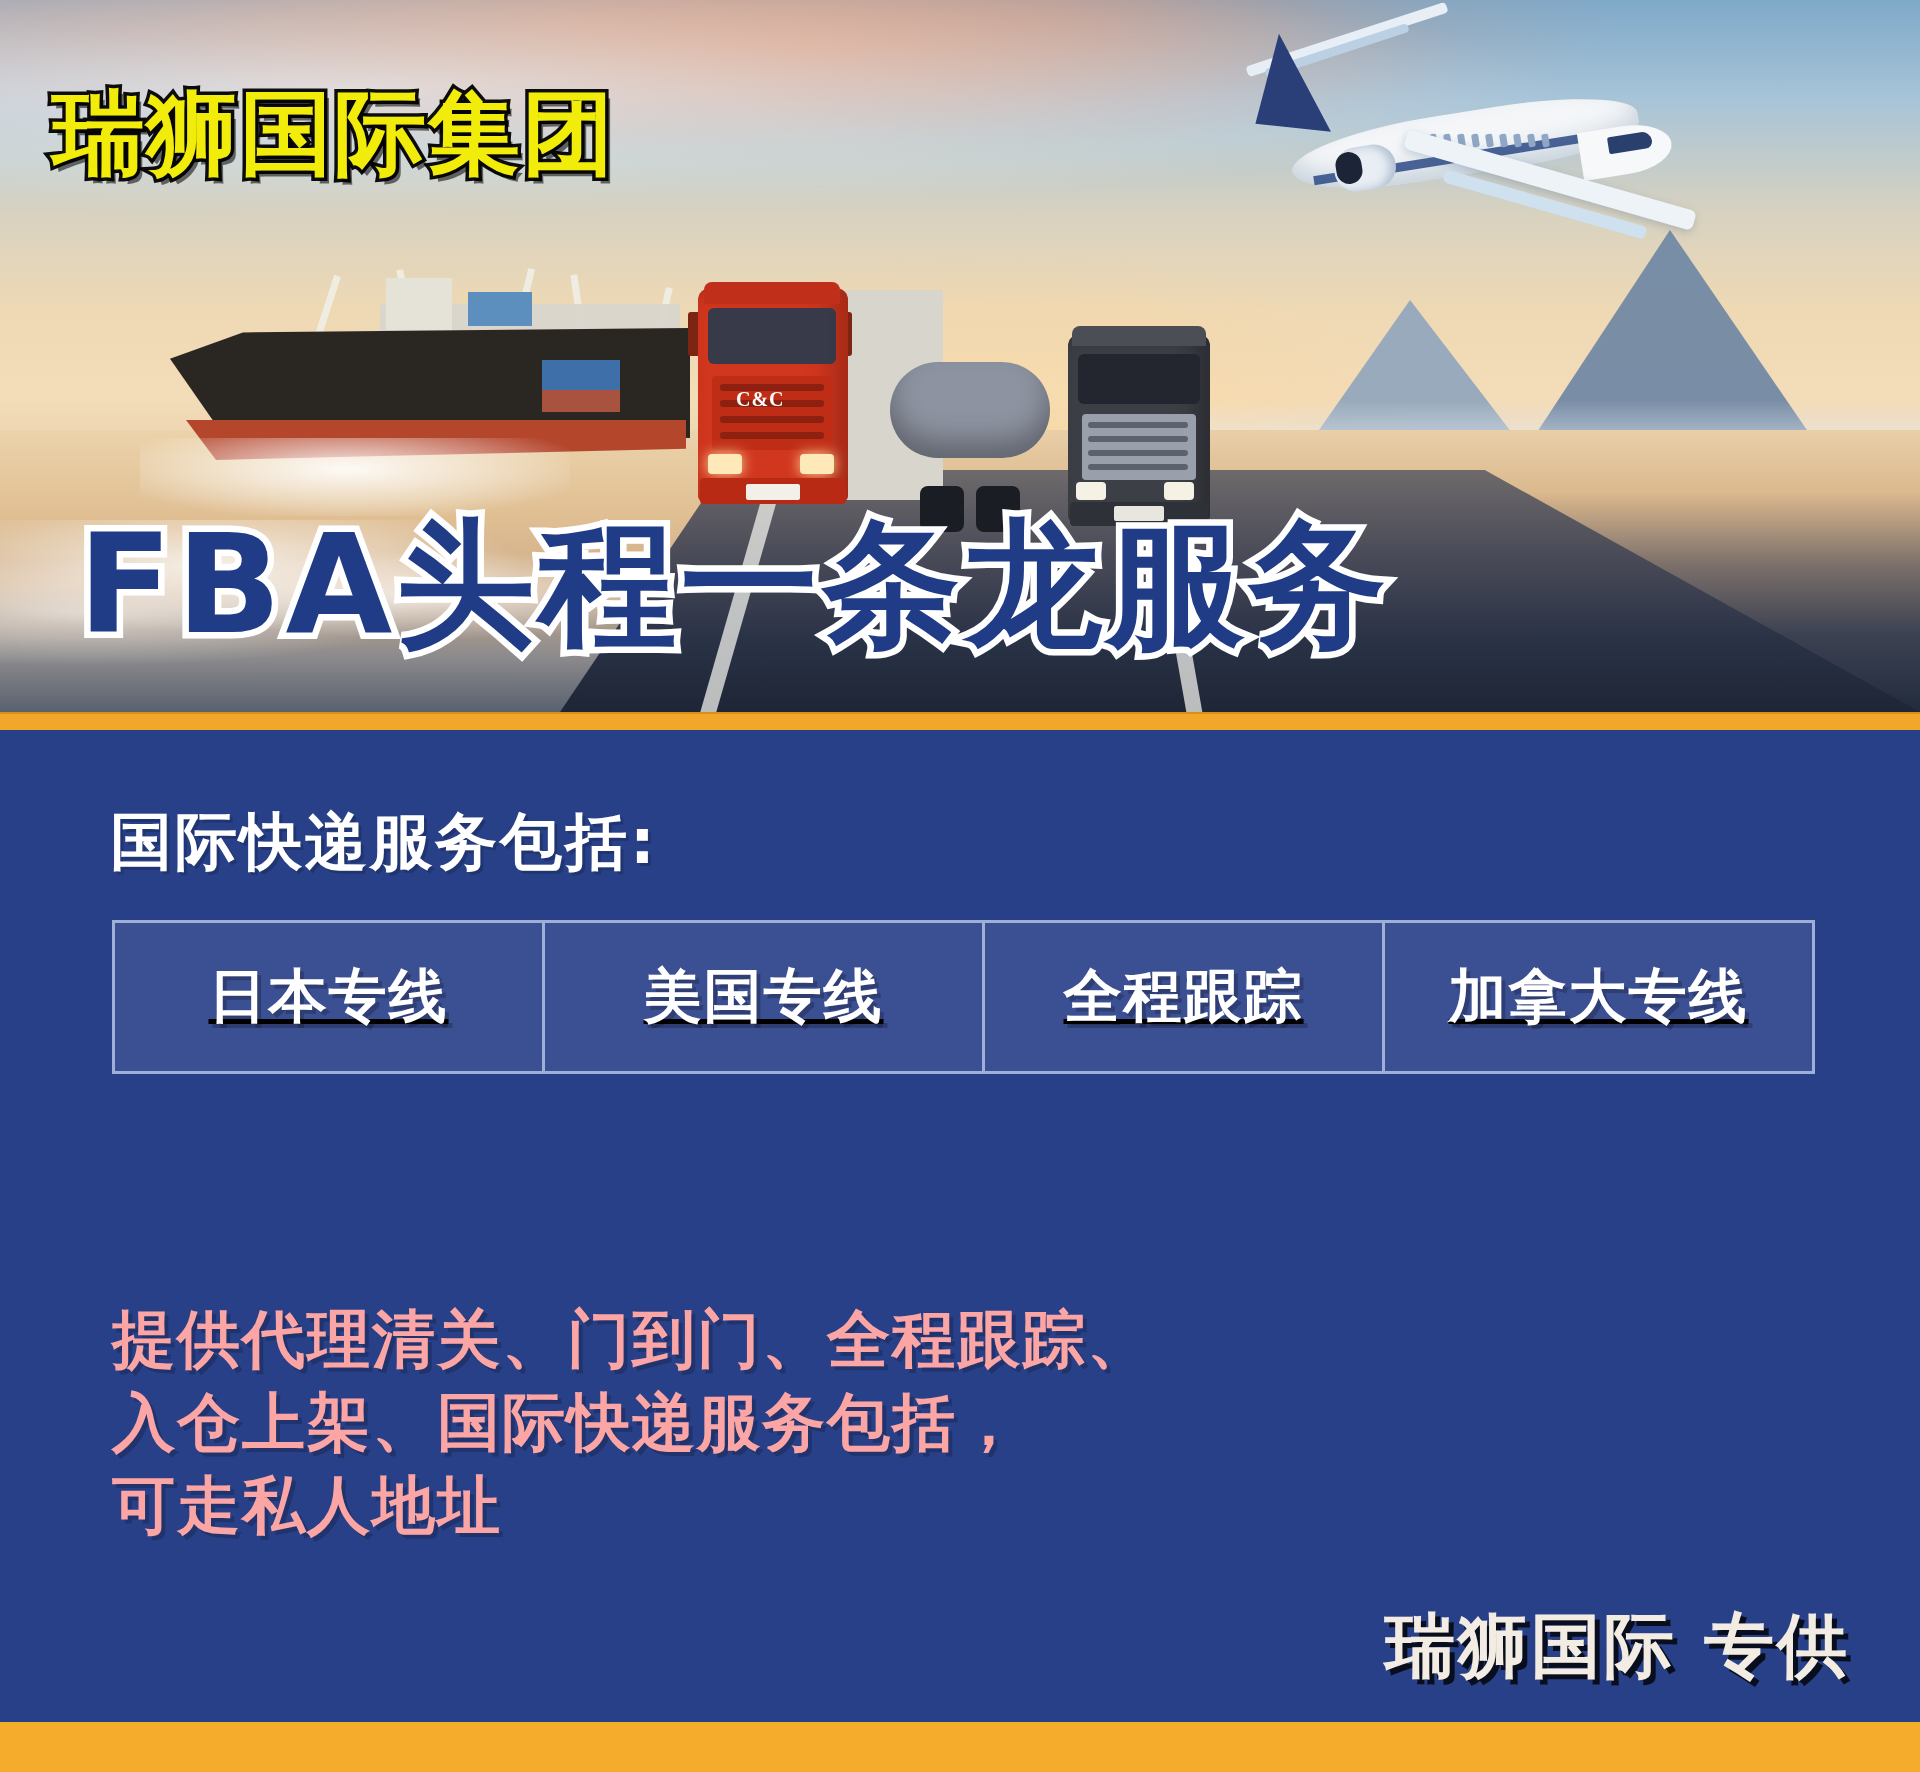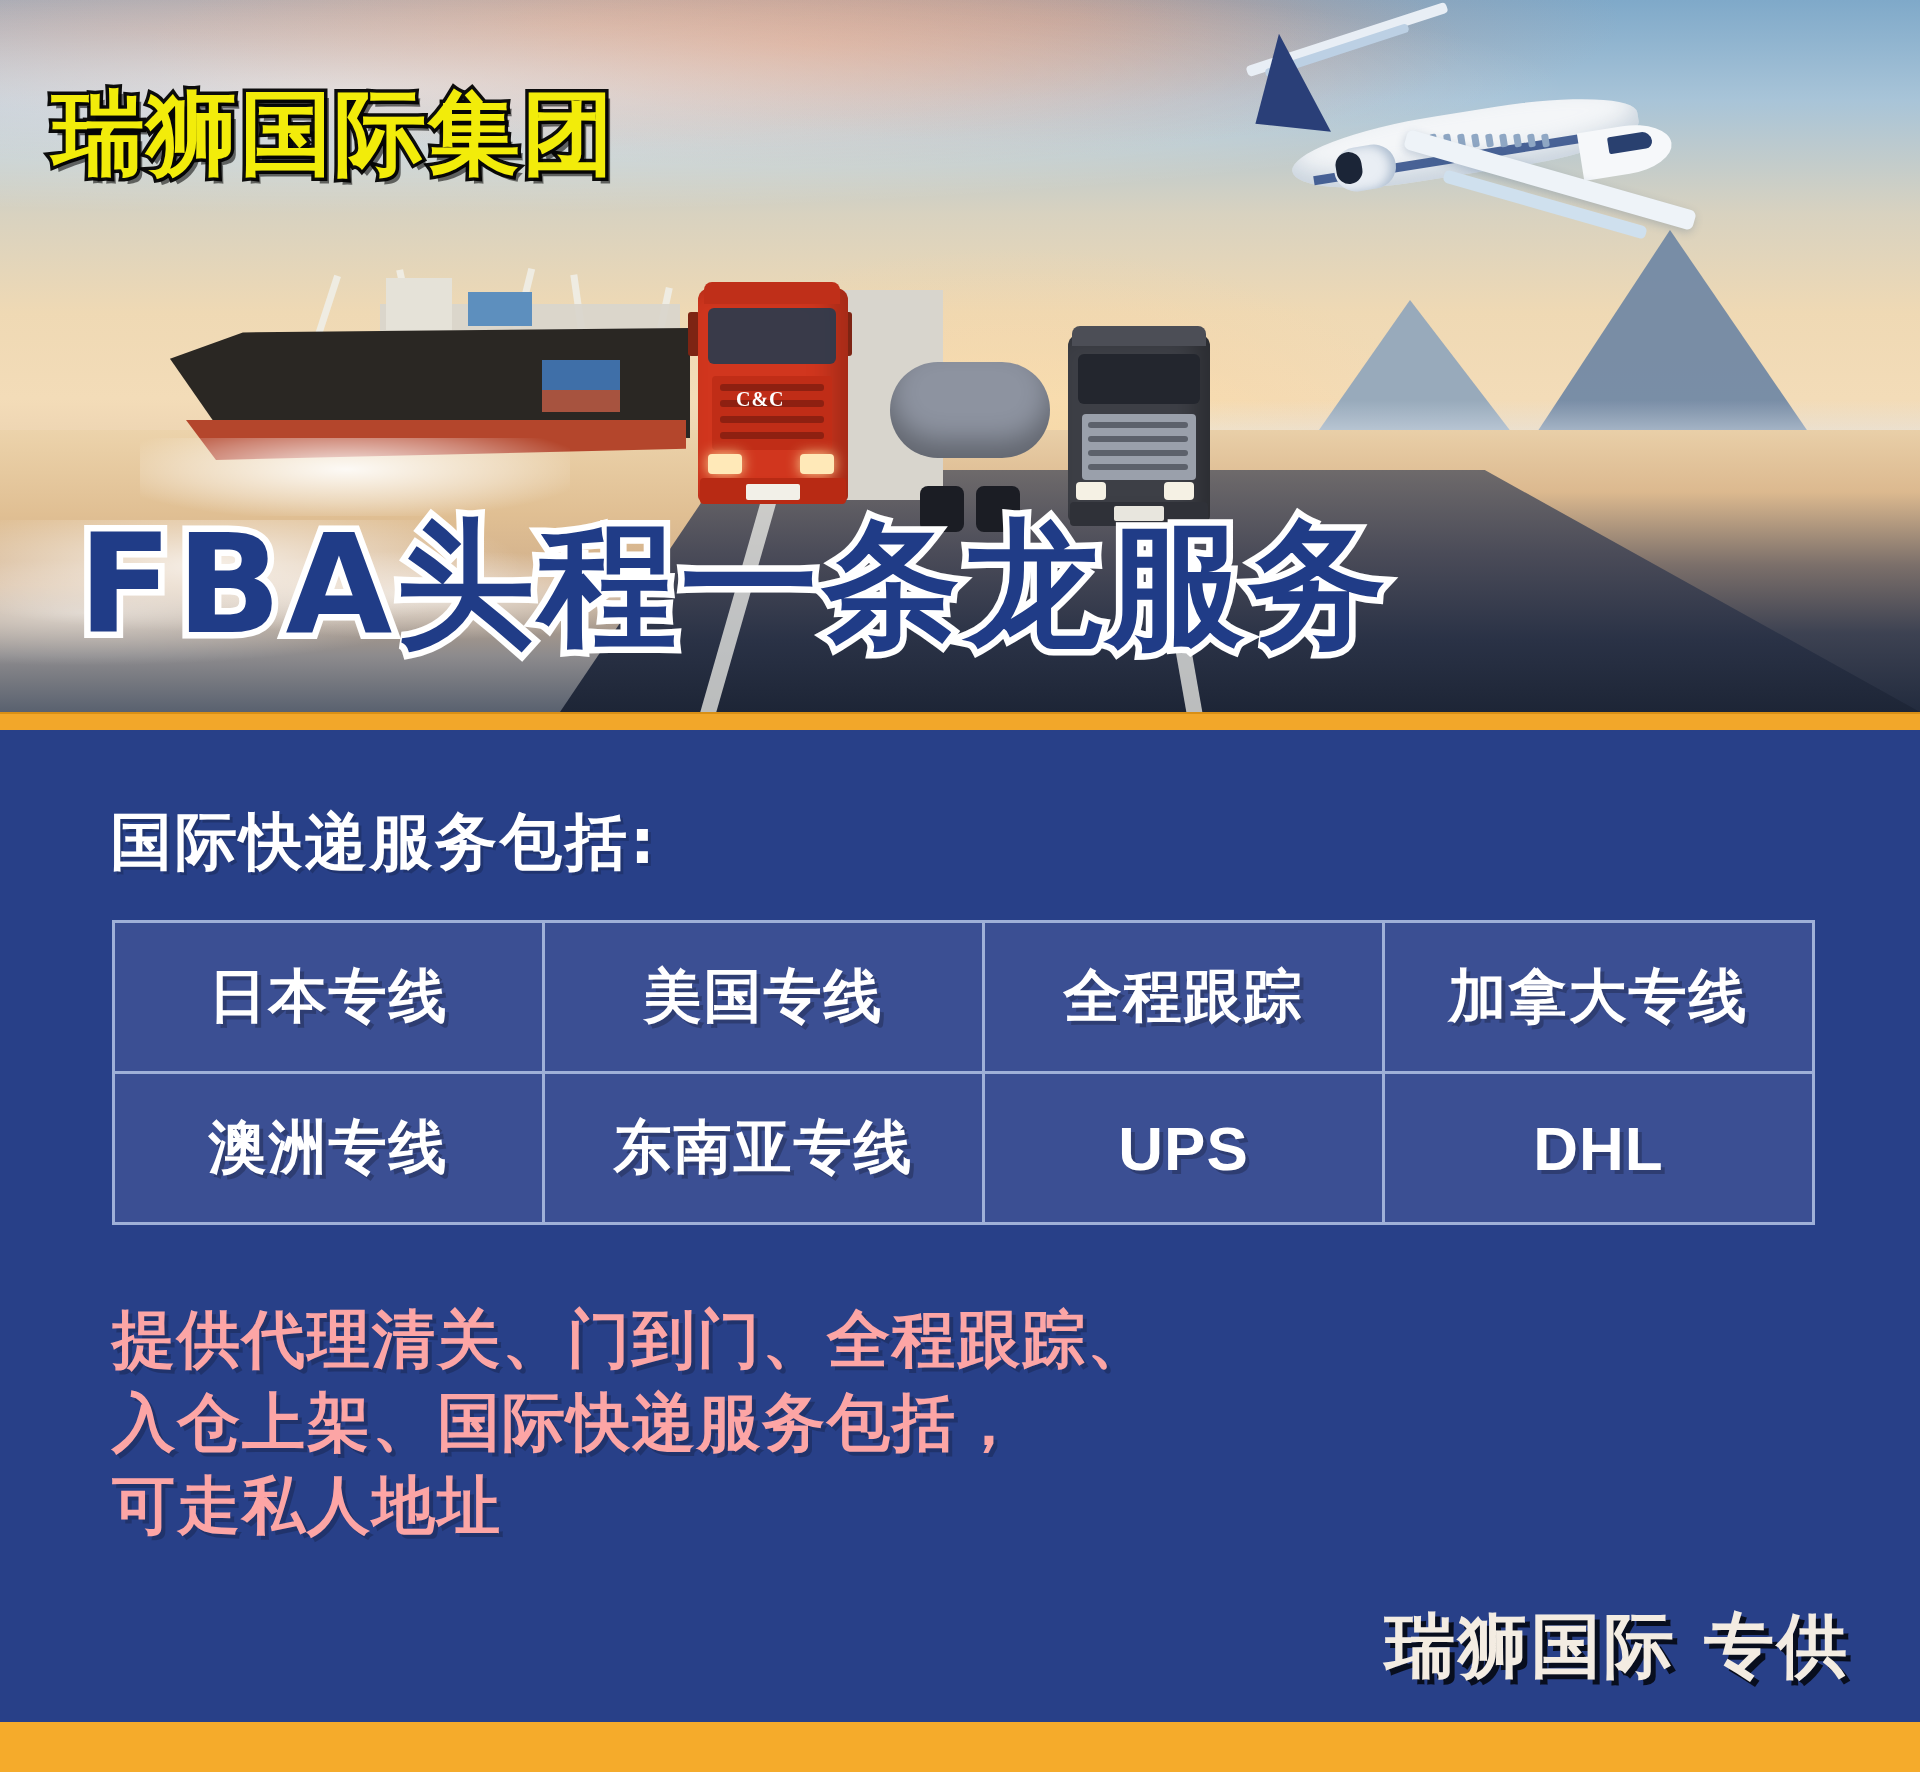--- a/index.html
+++ b/index.html
@@ -232,20 +232,21 @@
     font-family:"DejaVu Sans","Liberation Sans",sans-serif;
     text-shadow:3px 3px 0 rgba(0,0,0,.18);
     white-space:nowrap;
   }
 
   
   .svc-table{
     position:absolute;left:112px;top:920px;width:1700px;
     border-collapse:collapse;
     table-layout:fixed;
+    text-decoration:underline;
   }
   .svc-table td{
     border:3px solid #9fb0d8;
     background:#3b4f93;
     color:#ffffff;
     font-size:58px;font-weight:bold;
     font-family:"DejaVu Sans","Liberation Sans",sans-serif;
     text-align:center;
     height:148px;
     letter-spacing:2px;
@@ -407,26 +408,20 @@
         <col class="c3">
         <col class="c4">
       </colgroup>
     <tbody>
       <tr>
         <td>日本专线</td>
         <td>美国专线</td>
         <td>全程跟踪</td>
         <td>加拿大专线</td>
       </tr>
-      <tr>
-        <td>澳洲专线</td>
-        <td>东南亚专线</td>
-        <td class="latin">UPS</td>
-        <td class="latin">DHL</td>
-      </tr>
     </tbody>
   </table>
 
   <div class="body-text">
     <div>提供代理清关、门到门、全程跟踪、</div>
     <div>入仓上架、国际快递服务包括，</div>
     <div>可走私人地址</div>
   </div>
 
   <div class="signature">瑞狮国际 专供</div>

